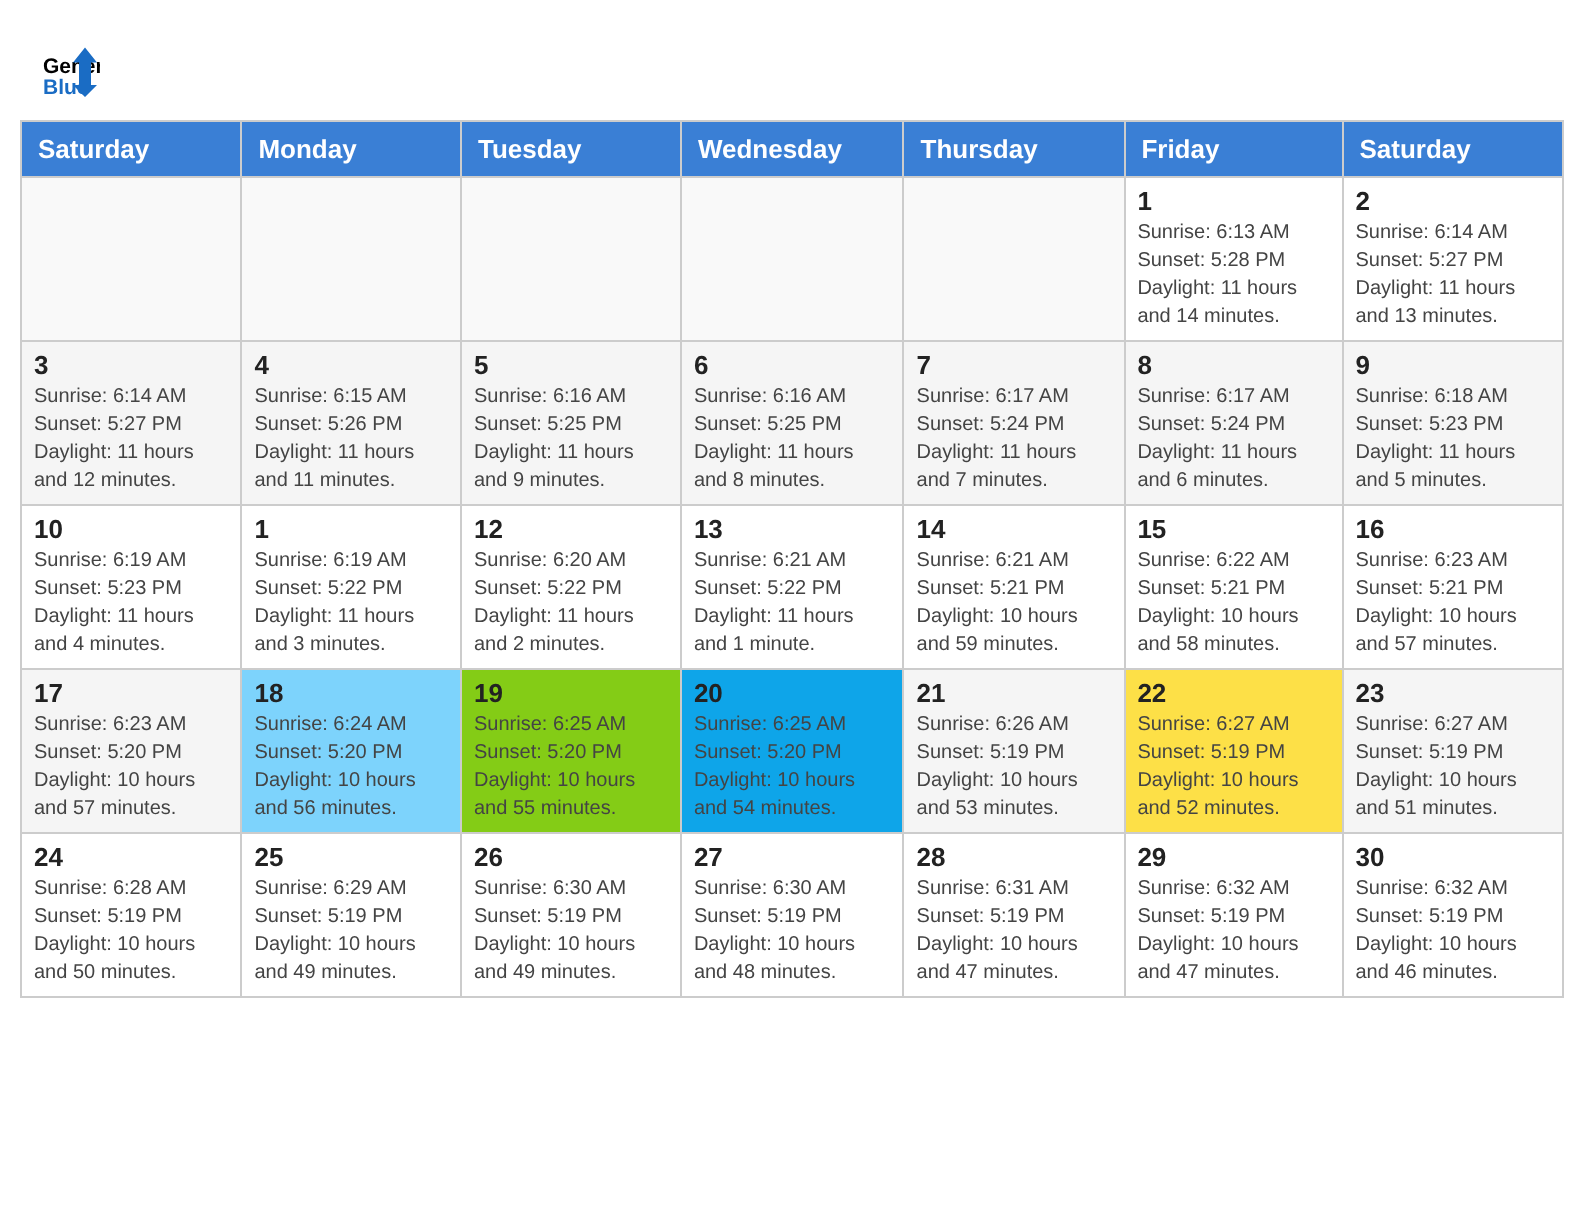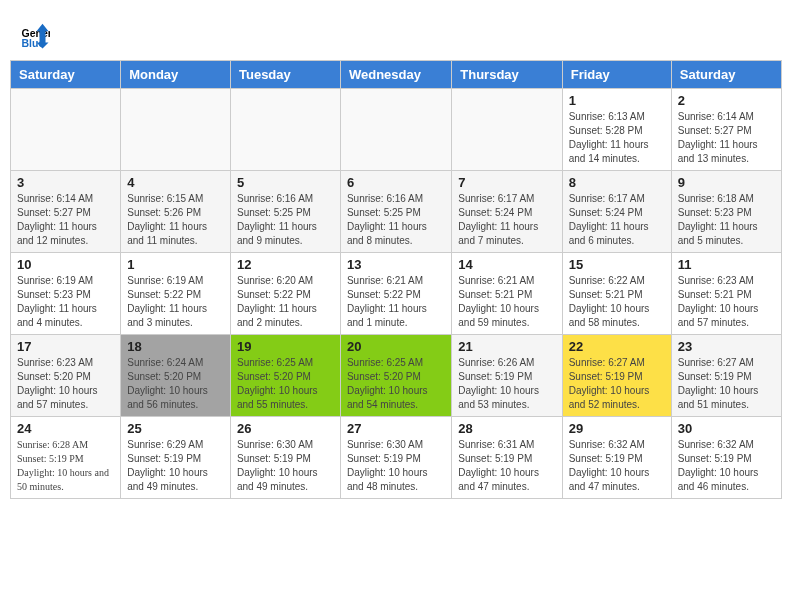--- a/index.html
+++ b/index.html
@@ -205,46 +205,46 @@
 Sunset: 5:21 PM
 Daylight: 10 hours and 59 minutes.</div>
         </td>
         <td>
           <div class="day-number">15</div>
           <div class="day-info" style="white-space: pre-line;">Sunrise: 6:22 AM
 Sunset: 5:21 PM
 Daylight: 10 hours and 58 minutes.</div>
         </td>
         <td>
-          <div class="day-number">11</div>
+          <div class="day-number">16</div>
           <div class="day-info" style="white-space: pre-line;">Sunrise: 6:23 AM
 Sunset: 5:21 PM
 Daylight: 10 hours and 57 minutes.</div>
         </td>
       </tr>
       <tr>
         <td style="background-color: rgb(245, 245, 245);">
           <div class="day-number">17</div>
           <div class="day-info" style="white-space: pre-line;">Sunrise: 6:23 AM
 Sunset: 5:20 PM
 Daylight: 10 hours and 57 minutes.</div>
         </td>
-        <td style="background-color: #a3a3a3;">
+        <td style="background-color: #7dd3fc;">
           <div class="day-number">18</div>
           <div class="day-info" style="white-space: pre-line;">Sunrise: 6:24 AM
 Sunset: 5:20 PM
 Daylight: 10 hours and 56 minutes.</div>
         </td>
         <td style="background-color: #84cc16;">
           <div class="day-number">19</div>
           <div class="day-info" style="white-space: pre-line;">Sunrise: 6:25 AM
 Sunset: 5:20 PM
 Daylight: 10 hours and 55 minutes.</div>
         </td>
-        <td style="background-color: #84cc16;">
+        <td style="background-color: #0ea5e9;">
           <div class="day-number">20</div>
           <div class="day-info" style="white-space: pre-line;">Sunrise: 6:25 AM
 Sunset: 5:20 PM
 Daylight: 10 hours and 54 minutes.</div>
         </td>
         <td style="background-color: rgb(245, 245, 245);">
           <div class="day-number">21</div>
           <div class="day-info" style="white-space: pre-line;">Sunrise: 6:26 AM
 Sunset: 5:19 PM
 Daylight: 10 hours and 53 minutes.</div>
@@ -258,21 +258,21 @@
         <td style="background-color: rgb(245, 245, 245);">
           <div class="day-number">23</div>
           <div class="day-info" style="white-space: pre-line;">Sunrise: 6:27 AM
 Sunset: 5:19 PM
 Daylight: 10 hours and 51 minutes.</div>
         </td>
       </tr>
       <tr>
         <td>
           <div class="day-number">24</div>
-          <div class="day-info" style="white-space: pre-line; font-family: Liberation Serif, serif;">Sunrise: 6:28 AM
+          <div class="day-info" style="white-space: pre-line;">Sunrise: 6:28 AM
 Sunset: 5:19 PM
 Daylight: 10 hours and 50 minutes.</div>
         </td>
         <td>
           <div class="day-number">25</div>
           <div class="day-info" style="white-space: pre-line;">Sunrise: 6:29 AM
 Sunset: 5:19 PM
 Daylight: 10 hours and 49 minutes.</div>
         </td>
         <td>

